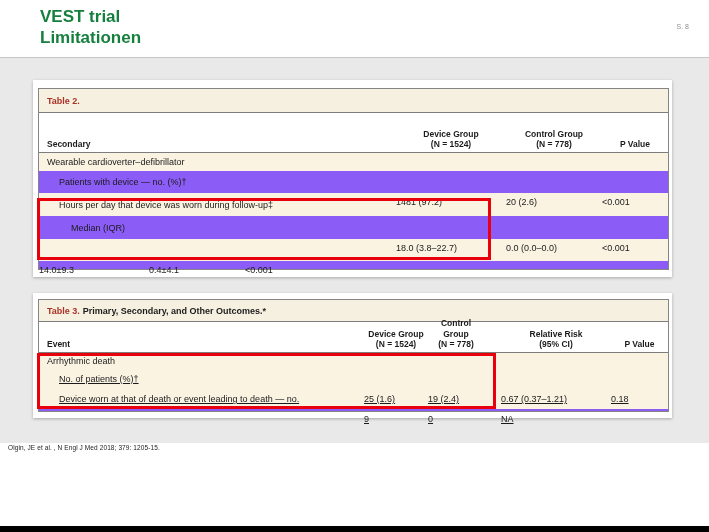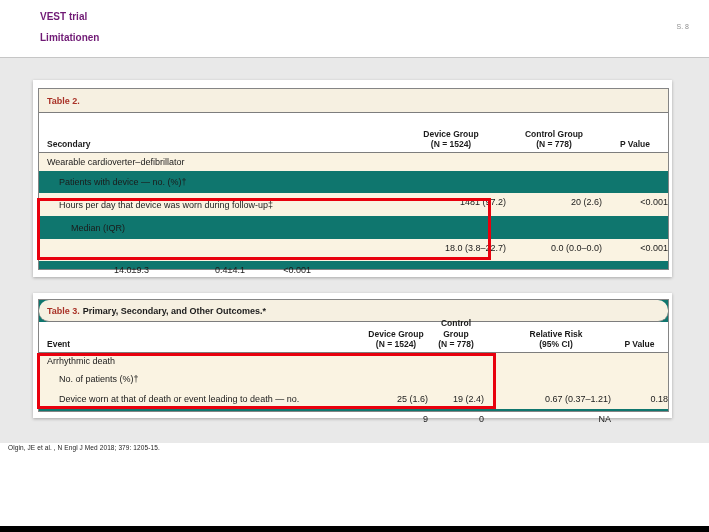--- a/index.html
+++ b/index.html
@@ -3,80 +3,80 @@
 <meta charset="utf-8">
 <style>
   html,body { margin:0; padding:0; }
   body { font-family: "Liberation Sans", sans-serif; }
   #slide {
     position:relative; width:709px; height:532px;
     background:#ffffff; overflow:hidden;
   }
 
   
-  .slide-title { position:absolute; left:40px; top:6px; color:#701a75; font-size:10px; font-weight:bold; line-height:21px; }
+  .slide-title { position:absolute; left:40px; top:6px; color:#15803d; font-size:17px; font-weight:bold; line-height:21px; }
   .page-num { position:absolute; right:20px; top:23px; color:#8f8f8f; font-size:7px; }
 
   
   .canvas {
     position:absolute; left:0; top:57px; width:709px; height:386px;
     background:#E9E9E9; border-top:1px solid #C6C6C6; box-sizing:border-box;
   }
 
   
   .card {
     position:absolute; background:#ffffff;
     box-shadow:0 1px 3px rgba(0,0,0,0.28);
   }
   #card2 { left:33px; top:80px;  width:639px; height:197px; }
   #card3 { left:33px; top:293px; width:639px; height:125px; }
 
   .tbox {
     position:absolute; left:5px; width:629px;
     border:1.5px solid #858585; box-sizing:content-box;
-    background:#0f766e; color:#1b1b1b;
+    background:#8b5cf6; color:#1b1b1b;
   }
   #tbox2 { top:8px; height:180px; }
   #tbox3 { top:6px; height:111px; }
 
   .ttitle {
     background:#F6F0E1; border-bottom:1px solid #7d7d7d; box-sizing:border-box;
     display:flex; align-items:center; padding-left:8px;
     font-size:9px; font-weight:bold;
   }
   #tbox2 .ttitle { height:24px; }
-  #tbox3 .ttitle { height:22px;border-radius:10px; }
+  #tbox3 .ttitle { height:22px; }
   .ttitle .red { color:#A93227; margin-right:3px; }
 
   .hdr {
     display:flex; align-items:flex-end; background:#fff;
     border-bottom:1px solid #7d7d7d; box-sizing:border-box;
     font-weight:bold; font-size:8.5px; padding-bottom:3px;
   }
   #tbox2 .hdr { height:40px; }
   #tbox3 .hdr { height:31px; }
   .hdr .lblh { flex:1; padding-left:8px; }
   .hcell { text-align:center; line-height:1.2; }
 
   .trow { display:flex; align-items:center; font-size:9px; }
   .cream { background:#FAF3E2; }
   .lbl { flex:1; }
   .ind0 { padding-left:8px; }
   .ind1 { padding-left:20px; }
   .ind2 { padding-left:32px; }
-  .tc { text-align:right;margin-top:40px; }
+  .tc { text-align:left;margin-top:40px; }
 
   
   .dev2 { width:110px; } .ctl2 { width:96px; } .pv2 { width:66px; }
   
   .dev3 { width:64px; } .ctl3 { width:56px; }
   .rr3 { width:110px; margin-left:17px; } .pv3 { width:57px; }
 
   .h18 { height:18px; } .h22 { height:22px; } .h23 { height:23px; }
-  .h16 { height:16px; } .h20 { height:20px; }
+  .h16 { height:16px; } .h20 { height:20px;text-decoration:underline; }
 
   .redbox {
     position:absolute; border:3px solid #E8000D; box-sizing:border-box; z-index:5;
     pointer-events:none;
   }
   #redbox2 { left:-2px; top:109px; width:454px; height:62px; }
   #redbox3 { left:-2px; top:53px;  width:459px; height:56px; }
 
   
   .citation { position:absolute; left:8px; top:444px; font-size:6.5px; color:#222; letter-spacing:0.1px; }

